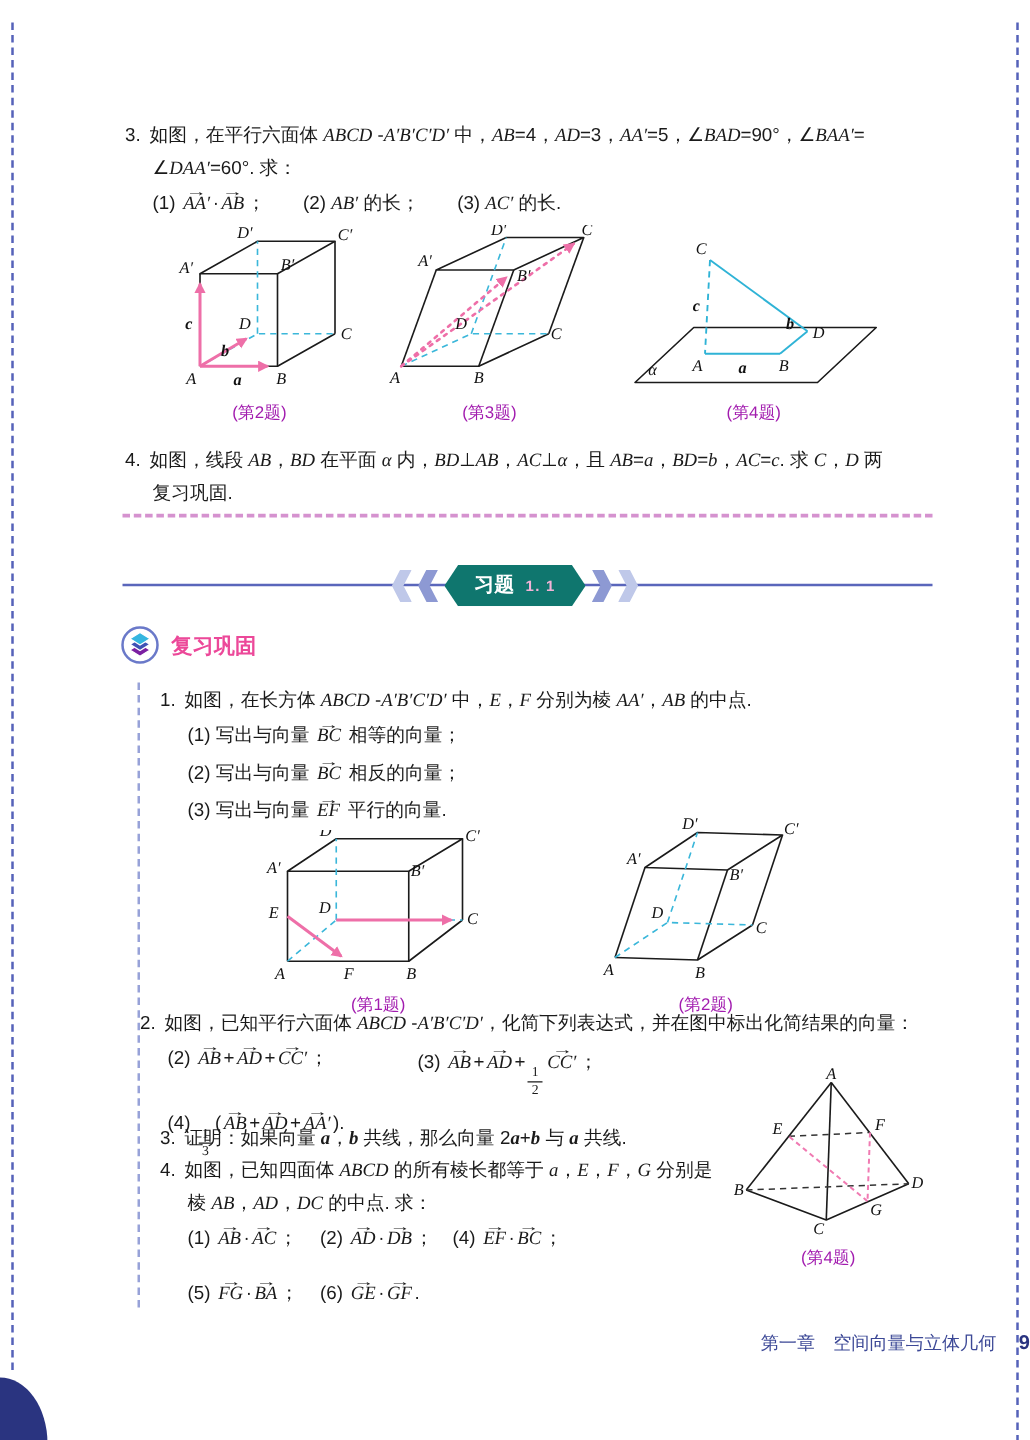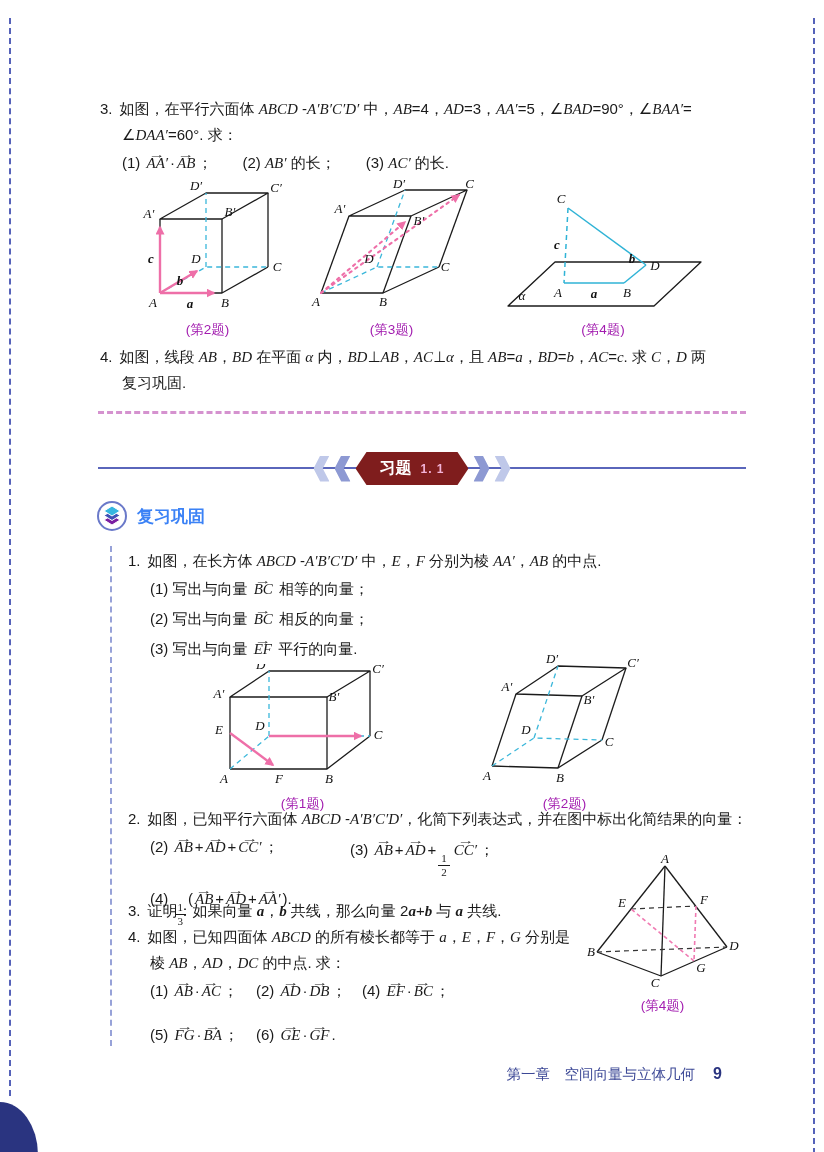--- a/index.html
+++ b/index.html
@@ -38,45 +38,45 @@
 
 
 .banner{position:absolute;left:0;top:440px;width:824px;height:32px}
 .banner .bline{position:absolute;left:98px;right:78px;top:15px;height:2px;background:#5a66bb}
 .banner .bcenter{position:absolute;left:50%;top:0;transform:translateX(-50%);display:flex;align-items:center;gap:5px}
 .chev{display:inline-block;width:16px;height:26px}
 .chev.l{clip-path:polygon(100% 0,42% 0,0 50%,42% 100%,100% 100%,58% 50%)}
 .chev.r{clip-path:polygon(0 0,58% 0,100% 50%,58% 100%,0 100%,42% 50%)}
 .chev.c1{background:#bfc8e9}
 .chev.c2{background:#8d99d3}
-.bbox{background:#7f1d1d;color:#fff;font-weight:bold;font-size:16px;padding:6px 24px;display:flex;align-items:baseline;gap:9px;clip-path:polygon(11px 0,calc(100% - 11px) 0,100% 50%,calc(100% - 11px) 100%,11px 100%,0 50%)}
+.bbox{background:#0f766e;color:#fff;font-weight:bold;font-size:16px;padding:6px 24px;display:flex;align-items:baseline;gap:9px;clip-path:polygon(11px 0,calc(100% - 11px) 0,100% 50%,calc(100% - 11px) 100%,11px 100%,0 50%)}
 .bbox .num{color:#f3b3d7;font-size:12px;letter-spacing:1px}
 
 
 .sec-head{position:absolute;left:96px;top:488px;display:flex;align-items:center;gap:9px}
-.sec-title{font-size:17px;font-weight:bold;color:#3b82f6}
+.sec-title{font-size:17px;font-weight:bold;color:#ec4899}
 .sec-line{position:absolute;left:110px;top:534px;height:500px;width:0;border-left:2px dashed #97a2d8}
 
 
 .figrow{position:absolute;display:flex;align-items:flex-end}
 .fig{display:flex;flex-direction:column;align-items:center}
 .figcap{font-size:13.5px;color:#a21caf;margin-top:3px;text-align:center}
 svg .edges path{fill:none;stroke:#1b1b1b;stroke-width:1.3;stroke-linejoin:round}
 svg .hid path{fill:none;stroke:#3bb7da;stroke-width:1.3;stroke-dasharray:5 4}
 svg .pk path{fill:none;stroke:#ee6fa8;stroke-width:2.4}
 svg .pkd path{fill:none;stroke:#ee6fa8;stroke-width:2.1;stroke-dasharray:2.5 4.5;stroke-linecap:round}
 svg .cy path{fill:none;stroke:#2fb3d6;stroke-width:1.5}
 svg .cyd path{fill:none;stroke:#2fb3d6;stroke-width:1.5;stroke-dasharray:5 4}
 svg .dkb path{fill:none;stroke:#333;stroke-width:1.2;stroke-dasharray:5 4}
 svg .pkd2 path{fill:none;stroke:#f07ab2;stroke-width:1.6;stroke-dasharray:4 3}
 svg text{font:italic 13px "Liberation Serif","DejaVu Serif",serif;fill:#111;text-anchor:middle}
 svg text.b{font-weight:bold}
 
 
-.footer{position:absolute;top:1053px;left:0;width:824px;display:flex;justify-content:flex-end;align-items:baseline;gap:18px;padding-right:102px;color:#3c4896;font-size:14.5px}
+.footer{position:absolute;top:1053px;left:0;width:824px;display:flex;justify-content:flex-end;align-items:baseline;gap:18px;color:#3c4896;font-size:14.5px}
 .footer .pno{font-weight:bold;font-size:16px;color:#2a3480}
 </style>
 </head>
 <body>
 
 <div id="page">
 
   <svg width="0" height="0" style="position:absolute">
     <defs>
       <marker id="mP" markerUnits="userSpaceOnUse" markerWidth="10" markerHeight="10" refX="7.5" refY="4.5" orient="auto">
@@ -189,21 +189,21 @@
           <text x="60" y="111">A</text>
           <text class="b" x="96" y="112">a</text>
           <text x="129" y="111">B</text>
           <text x="24" y="114">α</text>
         </g>
       </svg>
       <div class="figcap">(第4题)</div>
     </div>
   </div>
 
-  <div class="prob" style="left:100px;top:332px;width:650px">
+  <div class="prob" style="left:100px;top:344px;width:650px">
     <div><span class="pnum">4.</span><span>如图，线段 <span class="mi">AB</span>，<span class="mi">BD</span> 在平面 <span class="mi">α</span> 内，<span class="mi">BD</span>⊥<span class="mi">AB</span>，<span class="mi">AC</span>⊥<span class="mi">α</span>，且 <span class="mi">AB</span>=<span class="mi">a</span>，<span class="mi">BD</span>=<span class="mi">b</span>，<span class="mi">AC</span>=<span class="mi">c</span>. 求 <span class="mi">C</span>，<span class="mi">D</span> 两</span></div>
     <div class="cont">复习巩固.</div>
   </div>
 
   <div class="sep"></div>
 
   <div class="banner">
     <div class="bline"></div>
     <div class="bcenter">
       <span class="chev l c1"></span>
@@ -292,21 +292,21 @@
           <text x="44" y="80">D</text>
           <text x="127" y="92">C</text>
           <text x="5" y="126">A</text>
           <text x="78" y="128">B</text>
         </g>
       </svg>
       <div class="figcap">(第2题)</div>
     </div>
   </div>
 
-  <div class="prob" style="left:128px;top:794px;width:614px">
+  <div class="prob" style="left:112px;top:794px;width:614px">
     <div><span class="pnum">2.</span><span>如图，已知平行六面体 <span class="mi">ABCD</span> -<span class="mi">A′B′C′D′</span>，化简下列表达式，并在图中标出化简结果的向量：</span></div>
     <div class="grid2">
       <span class="vrow">(2) <span class="vec">AB</span>+<span class="vec">AD</span>+<span class="vec">CC′</span>；</span>
       <span class="fr">(3) <span class="vec">AB</span>+<span class="vec">AD</span>+<span class="frac">
             <span class="fn">1</span>
             <span class="fd">2</span>
           </span><span class="vec">CC′</span>；</span>
       <span class="fr">(4) <span class="frac">
             <span class="fn">1</span>
             <span class="fd">3</span>

